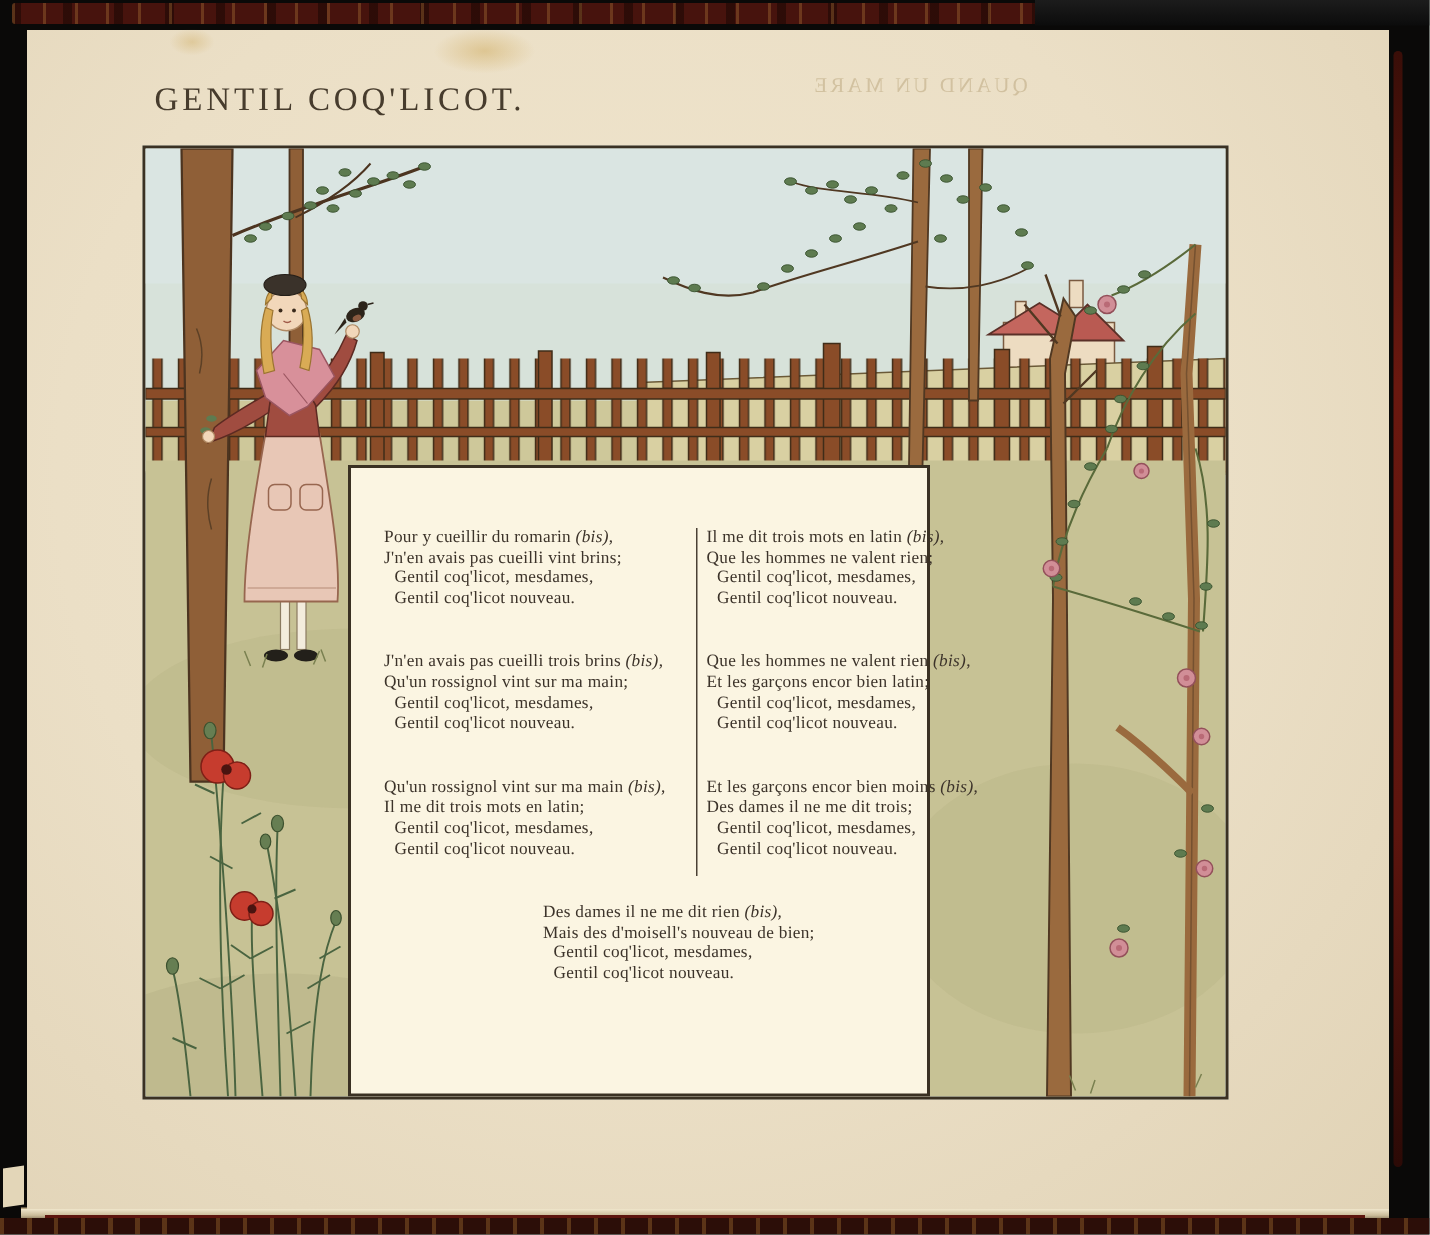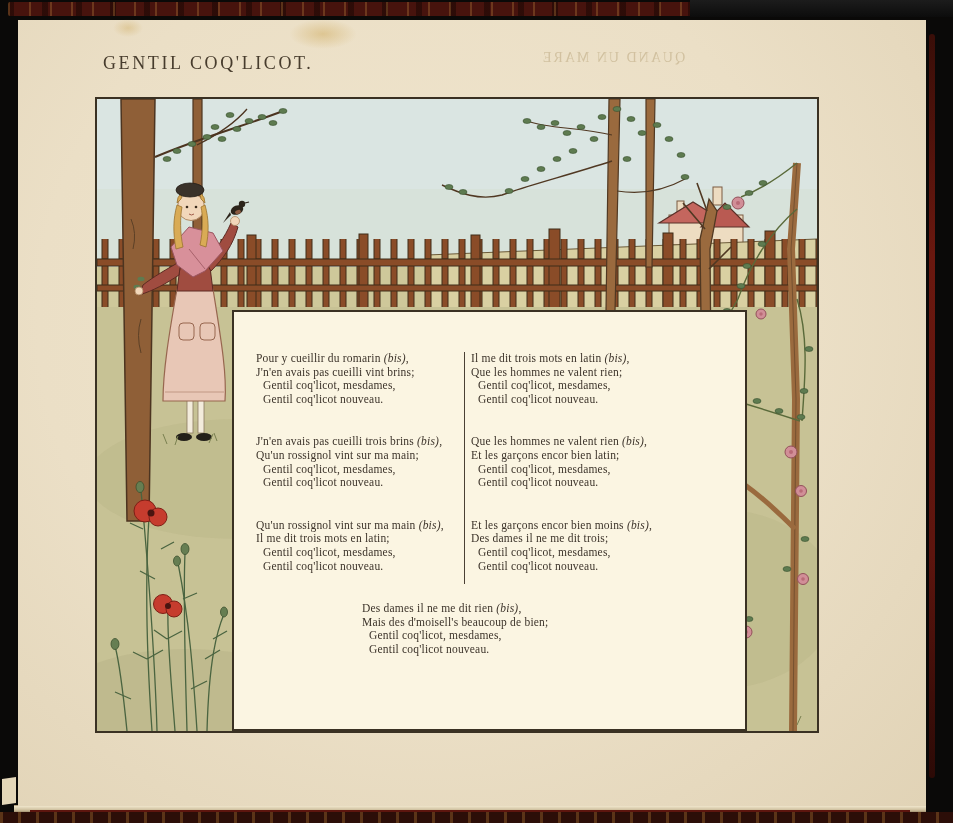--- a/index.html
+++ b/index.html
@@ -36,38 +36,38 @@
     position:absolute;left:18px;top:20px;width:908px;height:786px;
     background:radial-gradient(ellipse at 45% 38%, #f0e5cd 0%, #ebdfc6 55%, #e1d3b6 100%);
   }
   .stain{position:absolute;border-radius:50%;pointer-events:none;}
   .stain.s1{left:260px;top:-6px;width:90px;height:40px;background:radial-gradient(closest-side, rgba(194,148,48,.35), transparent 75%);}
   .stain.s2{left:90px;top:-4px;width:40px;height:24px;background:radial-gradient(closest-side, rgba(194,148,48,.28), transparent 75%);}
   .stain.s3{left:700px;top:640px;width:120px;height:60px;background:radial-gradient(closest-side, rgba(170,140,80,.12), transparent 75%);}
 
   .title{
     position:absolute;left:85px;top:33px;
-    font-size:18px;letter-spacing:2.6px;color:#473c2d;white-space:nowrap;
+    font-size:22px;letter-spacing:2.6px;color:#473c2d;white-space:nowrap;
   }
   .ghost{
     position:absolute;left:430px;top:30px;width:330px;text-align:center;
     transform:scaleX(-1);
     font-size:14px;letter-spacing:2px;color:rgba(150,122,70,.30);white-space:nowrap;
   }
 
   
   .illustration{
     position:absolute;left:77px;top:77px;width:720px;height:632px;
     border:2px solid #3a3123;box-sizing:content-box;background:#d7e2da;
   }
   .illustration svg{display:block;}
 
   
   .textbox{
-    position:absolute;left:135px;top:211px;width:515px;height:421px;
+    position:absolute;left:135px;top:211px;width:388px;height:421px;
     background:#fbf5e2;border:2px solid #3a3123;box-sizing:border-box;
   }
   .col-left{position:absolute;left:22px;top:40px;}
   .col-right{position:absolute;left:237px;top:40px;}
   .col-divider{position:absolute;left:230px;top:40px;width:1px;height:232px;background:#4a4034;}
   .final-verse{position:absolute;left:128px;top:290px;}
   .verse{margin:0 0 29px 0;}
   .vline{
     font-size:11.5px;line-height:13.6px;color:#3c332a;
     letter-spacing:.2px;white-space:nowrap;
@@ -358,20 +358,20 @@
           </div>
         <div class="verse">
             <div class="vline">Et les garçons encor bien moins <i>(bis)</i>,</div>
             <div class="vline">Des dames il ne me dit trois;</div>
             <div class="vline indent">Gentil coq'licot, mesdames,</div>
             <div class="vline indent">Gentil coq'licot nouveau.</div>
           </div>
       </div>
       <div class="final-verse">
           <div class="vline">Des dames il ne me dit rien <i>(bis)</i>,</div>
-          <div class="vline">Mais des d'moisell's beaucoup de bien;</div>
+          <div class="vline">Mais des d'moisell's nouveau de bien;</div>
           <div class="vline indent">Gentil coq'licot, mesdames,</div>
           <div class="vline indent">Gentil coq'licot nouveau.</div>
         </div>
     </div>
   </div>
 
 </div>
 
 </body></html>

